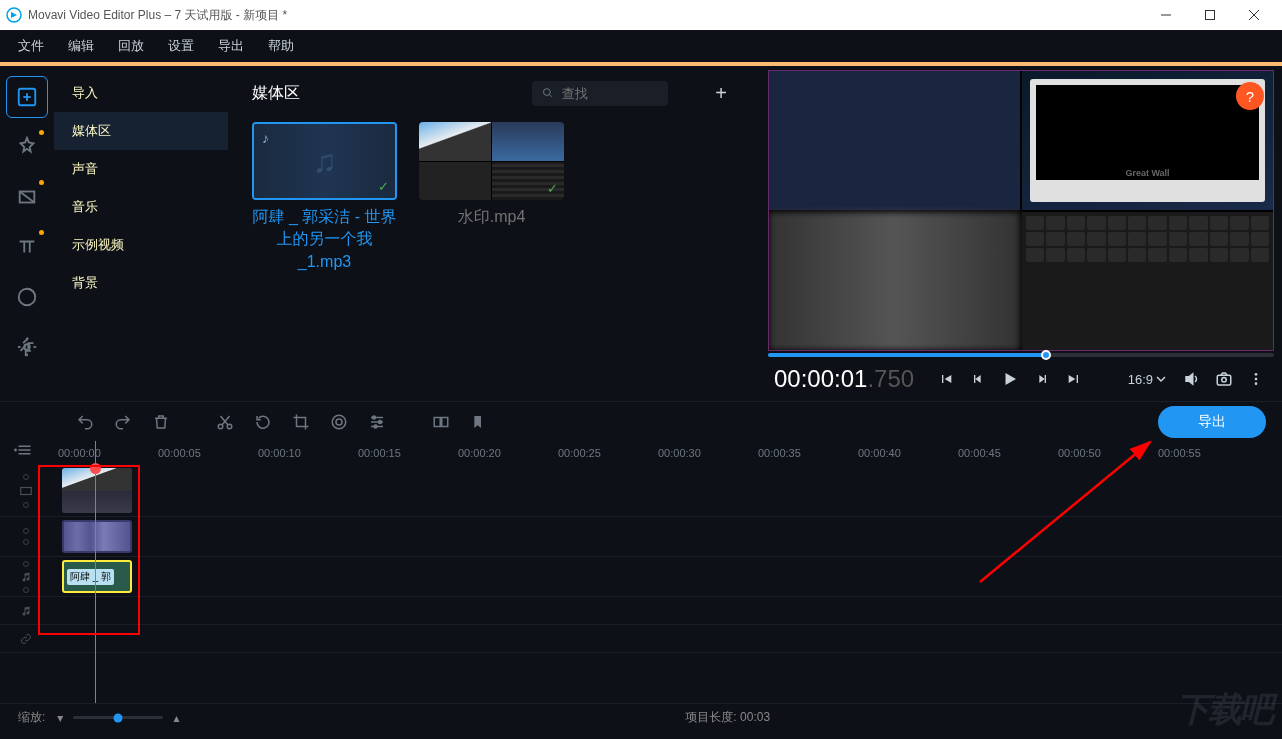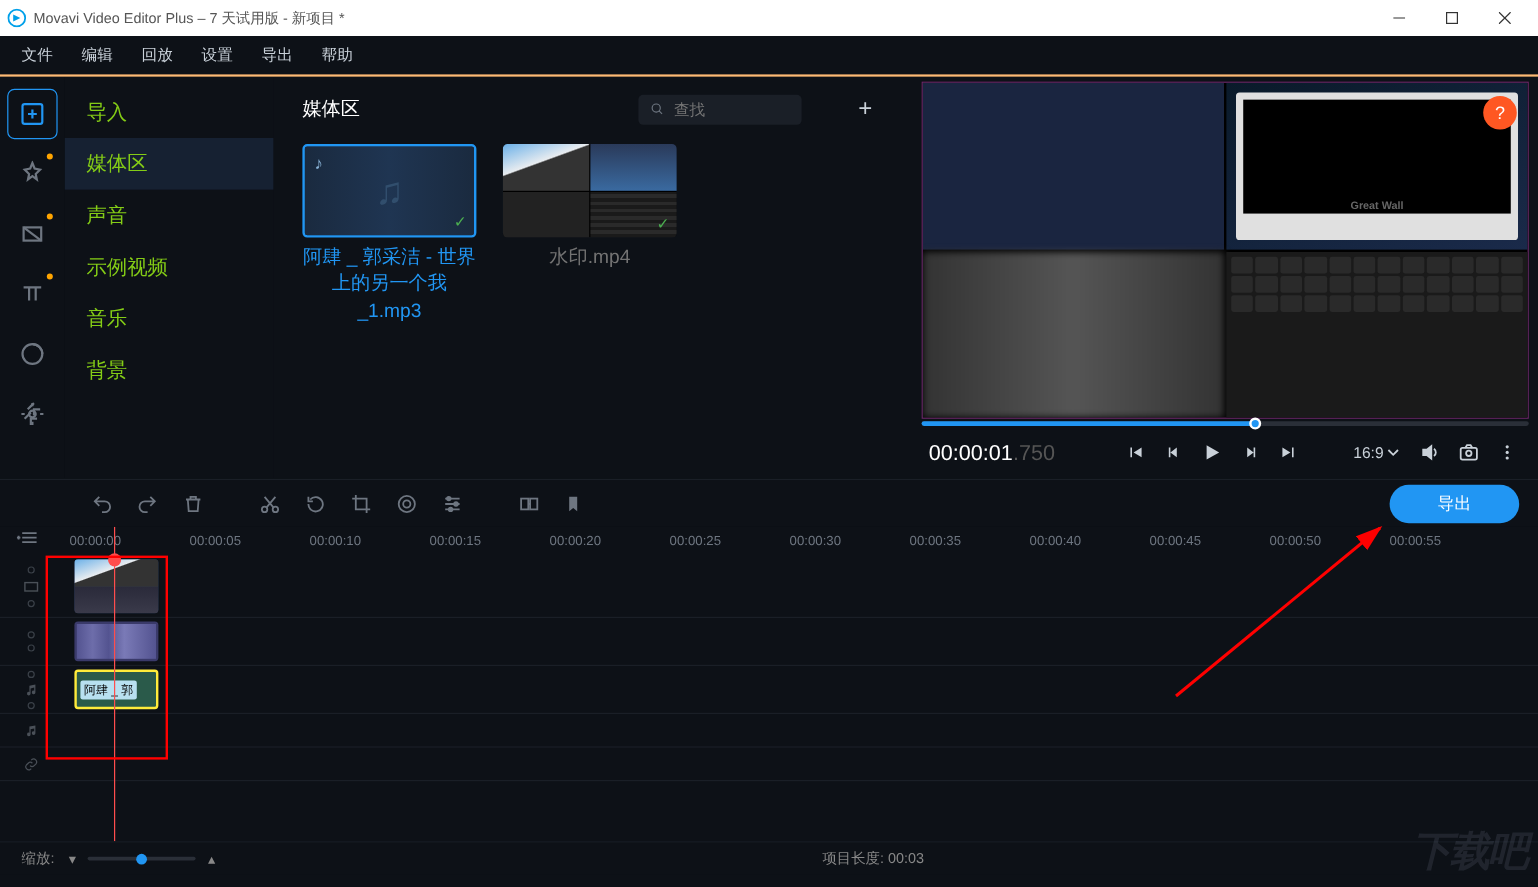--- a/index.html
+++ b/index.html
@@ -6,32 +6,32 @@
 body { width: 1282px; height: 739px; background: #0d1117; color: #c9d1d9; overflow: hidden; user-select: none; font-size: 13px; }
 
 
 .titlebar { height: 30px; background: #fff; display: flex; align-items: center; padding: 0 6px; color: #555; font-size: 12px; }
 .titlebar .appicon { width: 16px; height: 16px; margin-right: 6px; display: flex; align-items: center; justify-content: center; color: #00a0e9; }
 .titlebar .title { flex: 1; }
 .titlebar .winbtns { display: flex; gap: 0; }
 .titlebar .winbtn { width: 44px; height: 30px; display: flex; align-items: center; justify-content: center; color: #333; cursor: pointer; }
 
 
-.menubar { height: 26px; background: #0d1117; display: flex; align-items: center; padding: 16px 8px; gap: 4px; border-bottom: 2px solid #fdba74; }
+.menubar { height: 26px; background: #0d1117; display: flex; align-items: center; padding: 16px 8px; gap: 4px; border-bottom: 4px solid #fdba74; }
 .menubar .mitem { padding: 3px 10px; color: #c9d1d9; cursor: pointer; font-size: 13px; }
 
 
 .main { display: flex; height: calc(100% - 30px - 26px - 348px); }
 .lefttools { width: 54px; background: #0d1117; display: flex; flex-direction: column; align-items: center; padding-top: 10px; gap: 8px; }
 .lttool { width: 42px; height: 42px; display: flex; align-items: center; justify-content: center; color: #6e7681; position: relative; cursor: pointer; border-radius: 6px; }
 .lttool.active { color: #2196f3; border: 1px solid #2196f3; }
 .dot { position: absolute; top: 4px; right: 4px; width: 5px; height: 5px; background: #ffa500; border-radius: 50%; }
 
 .sidepanel { width: 174px; background: #0d1117; padding-top: 8px; }
-.sideitem { padding: 10px 18px; color: #84cc16; cursor: pointer; font-size: 17px; font-family: Liberation Serif, serif; }
+.sideitem { padding: 10px 18px; color: #fef9c3; cursor: pointer; font-size: 13px; font-family: Liberation Serif, serif; }
 .sideitem.selected { background: #162132; }
 
 .mediaarea { flex: 1; background: #0d1117; padding: 12px 0 12px 24px; position: relative; }
 .mediahead { display: flex; align-items: center; gap: 20px; margin-bottom: 14px; }
 .mediahead h3 { font-size: 16px; font-weight: normal; color: #fff; flex: 1; }
 .searchbox { display: flex; align-items: center; background: #1a1f27; border-radius: 4px; padding: 5px 10px; width: 136px; color: #6e7681; gap: 8px; margin-right: 18px;}
 .searchbox input { background: transparent; border: none; outline: none; color: #c9d1d9; width: 100%; font-size: 13px; }
 .addbtn { width: 30px; height: 30px; display: flex; align-items: center; justify-content: center; color: #c9d1d9; cursor: pointer; font-size: 20px; margin-right: 24px;}
 
 .mediagrid { display: flex; gap: 22px; }
@@ -63,21 +63,21 @@
 .monitor { position:absolute; top:8px; left:8px; right:8px; bottom:8px; background:#fff; border-radius:3px; border:6px solid #e0e0e0; border-bottom-width:22px;text-decoration:underline;}
 .monitor .mscr { position:absolute; inset:0; background:#000;}
 .gwbrand { position:absolute; bottom:2px; left:50%; transform:translateX(-50%); font-size:9px; color:#666; font-weight:bold;}
 .kbd { position:absolute; inset:0; background:#1a1a1a; display:grid; grid-template-columns:repeat(12,1fr); grid-auto-rows:14px; gap:2px; padding:4px;}
 .kbd i { background:#2a2a2a; border-radius:2px;}
 .helpbtn { position: absolute; top: 16px; right: 18px; width: 28px; height: 28px; background: #ff5722; border-radius: 50%; display: flex; align-items: center; justify-content: center; color: #fff; font-size: 15px; cursor: pointer; z-index: 5; }
 .prevseek { height: 4px; background: #2a2f38; margin: 2px 8px 0; position: relative; border-radius: 2px; }
 .prevseek .prog { position: absolute; left: 0; top: 0; height: 100%; width: 55%; background: #2196f3; border-radius: 2px; }
 .prevseek .knob { position: absolute; left: 55%; top: 50%; transform: translate(-50%,-50%); width: 10px; height: 10px; background: #2196f3; border: 2px solid #fff; border-radius: 50%; }
 .prevctrl { height: 44px; display: flex; align-items: center; padding: 0 14px; gap: 8px; }
-.timecode { font-size: 18px; color: #fff; font-family: monospace; margin-right: auto; text-align: right; }
+.timecode { font-size: 24px; color: #fff; font-family: monospace; margin-right: auto; text-align: right; }
 .timecode .frac { color: #555; }
 .pbtn { width: 24px; height: 24px; display: flex; align-items: center; justify-content: center; color: #c9d1d9; cursor: pointer; }
 .ratiosel { color: #c9d1d9; font-size: 13px; padding: 0 6px; cursor: pointer; display:flex; align-items:center; gap:3px;}
 
 
 .tlbar { height: 40px; background: #0d1117; display: flex; align-items: center; padding: 0 16px 0 70px; gap: 8px; border-top: 1px solid #1a1f27; position:relative;}
 .tbtn { width: 30px; height: 30px; display: flex; align-items: center; justify-content: center; color: #6e7681; cursor: pointer; border-radius: 4px; }
 .tsep { width: 18px; }
 .exportbtn { margin-left: auto; background: #2196f3; color: #fff; padding: 7px 40px; border-radius: 18px; cursor: pointer; font-size: 14px; }
 
@@ -199,22 +199,22 @@
           <line x1="2" y1="12" x2="5" y2="12"></line>
           <line x1="19" y1="12" x2="22" y2="12"></line>
         </svg>
       </div>
   </div>
 
   <div class="sidepanel">
     <div class="sideitem">导入</div>
     <div class="sideitem selected">媒体区</div>
     <div class="sideitem">声音</div>
+    <div class="sideitem">音乐</div>
     <div class="sideitem">示例视频</div>
-    <div class="sideitem">音乐</div>
     <div class="sideitem">背景</div>
   </div>
 
   <div class="mediaarea">
     <div class="mediahead">
       <h3>媒体区</h3>
       <div class="searchbox">
         <svg width="14" height="14" viewBox="0 0 24 24" fill="none" stroke="#6e7681" stroke-width="2">
             <circle cx="10" cy="10" r="7"></circle>
             <line x1="20" y1="20" x2="15" y2="15"></line>

